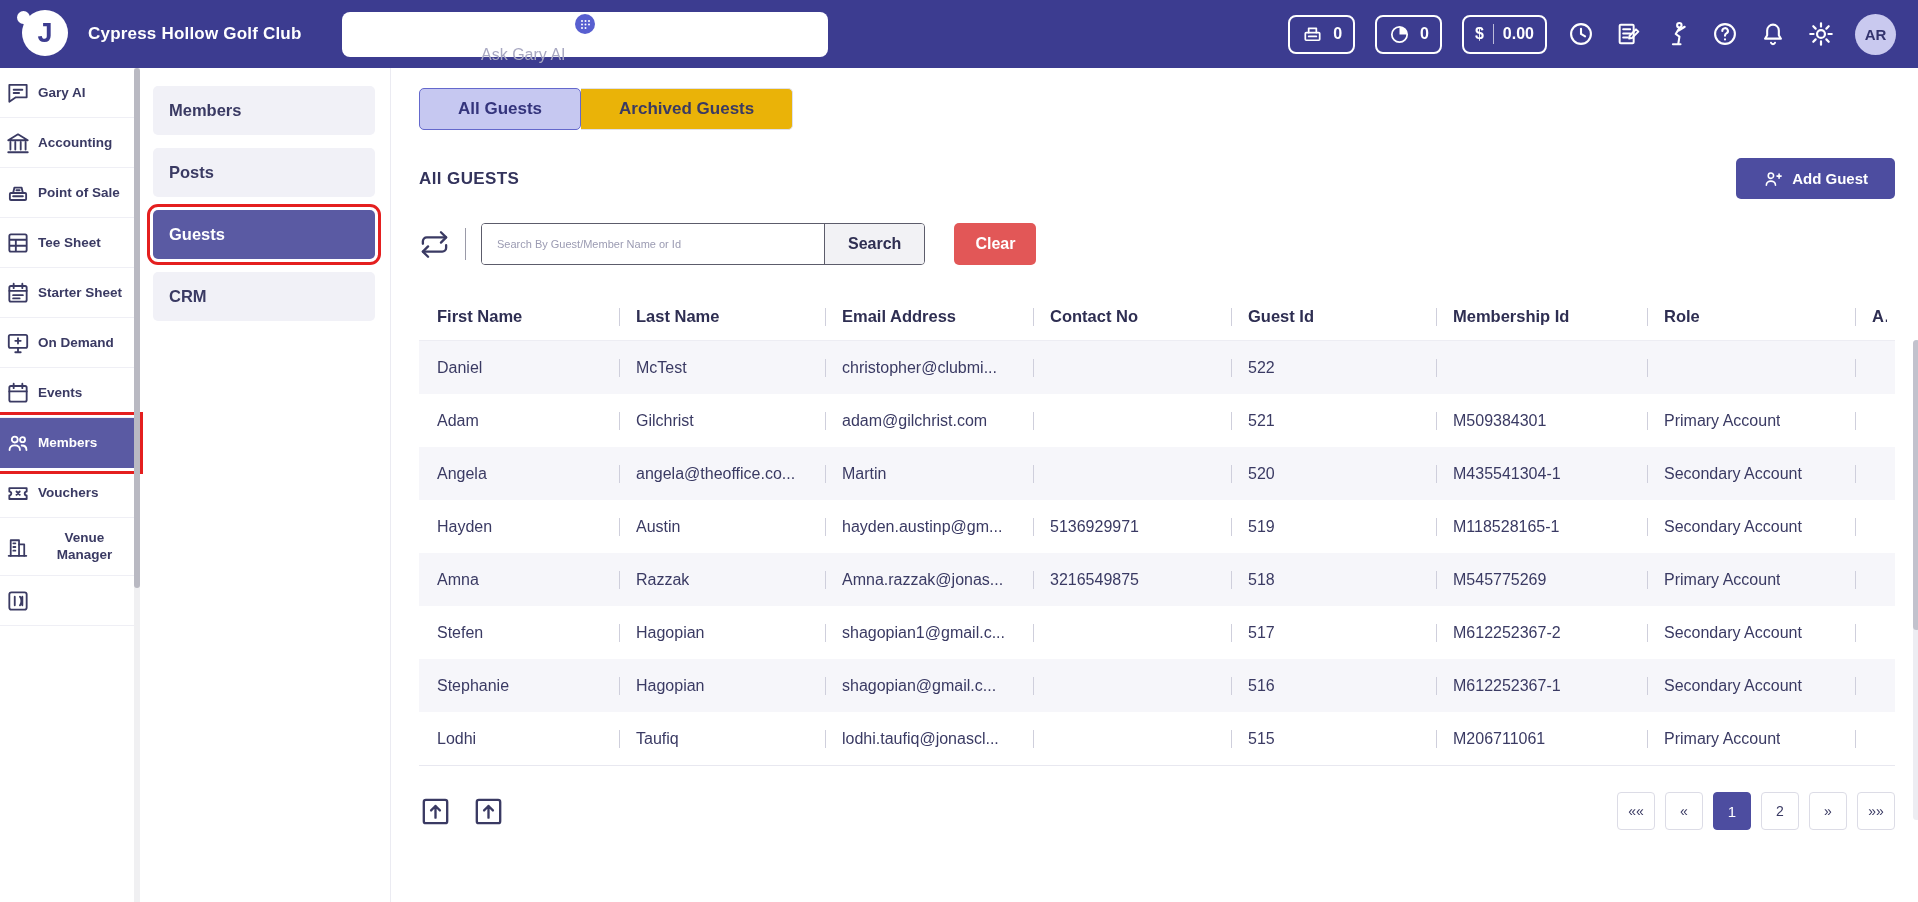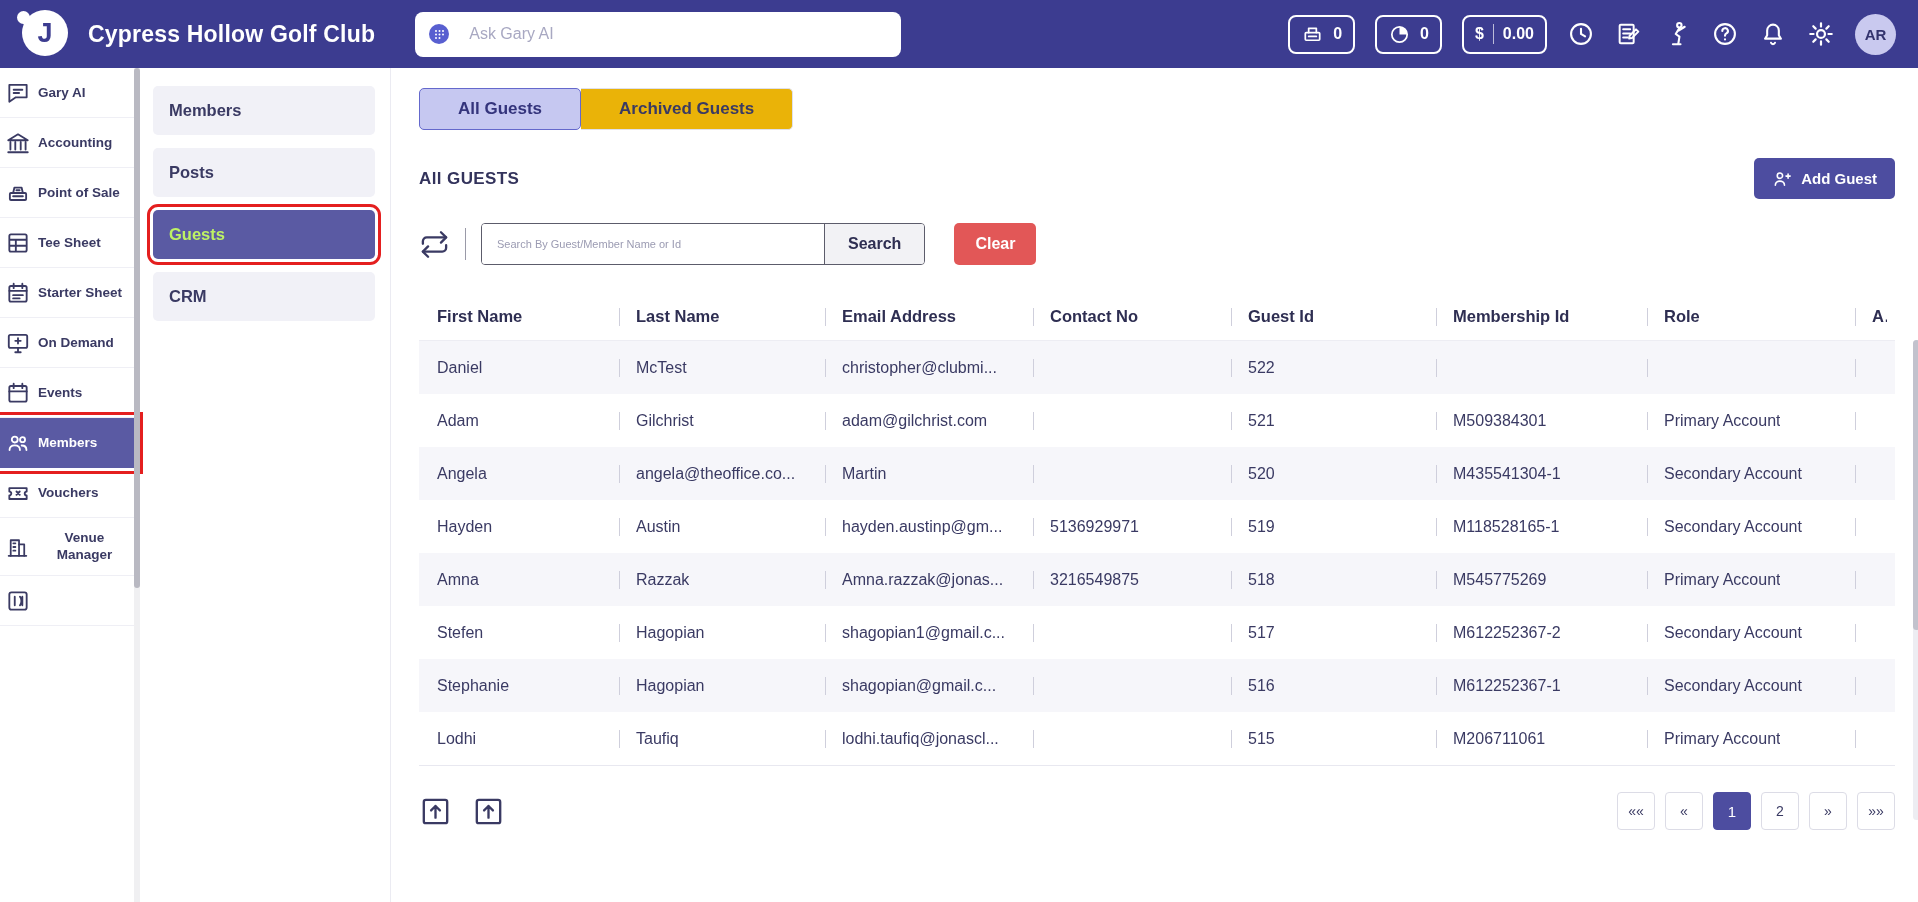--- a/index.html
+++ b/index.html
@@ -5,22 +5,22 @@
   * { margin:0; padding:0; box-sizing:border-box; }
   html,body { width:1918px; height:902px; }
   body { font-family:"Liberation Sans","DejaVu Sans",sans-serif; background:#fff; color:#3a3a63; overflow:hidden; }
   [data-interactable="true"]:not(input){ cursor:pointer; }
 
   
   .topbar { height:68px; background:#3c3c90; display:flex; align-items:center; padding:0 22px; gap:14px; }
   .logo { position:relative; width:48px; height:48px; flex:0 0 auto; }
   .logo-circle { width:46px; height:46px; border-radius:50%; background:#fff; color:#3c3c90; display:flex; align-items:center; justify-content:center; font-weight:bold; font-size:27px; }
   .logo-dot { position:absolute; left:-5px; top:1px; width:13px; height:13px; background:#fff; border-radius:50% 50% 10% 50%; }
-  .app-title { color:#fff; font-size:23px; font-weight:bold; letter-spacing:.2px; margin-left:4px; white-space:nowrap; }
-  .ai-search { margin-left:26px; width:486px; height:45px; background:#fff; border-radius:8px; display:flex; align-items:center; padding:0 12px; gap:18px; }
+  .app-title { color:#fff; font-size:17px; font-weight:bold; letter-spacing:.2px; margin-left:4px; white-space:nowrap; }
+  .ai-search { margin-left:26px; width:486px; height:45px; background:#fff; border-radius:8px; display:flex; align-items:center; padding:0 12px; gap:10px;flex-direction:column; }
   .ai-search input { border:none; outline:none; flex:1; font-size:16px; color:#3a3a63; background:transparent; }
   .ai-search input::placeholder { color:#a8a8c2; }
   .top-right { margin-left:auto; display:flex; align-items:center; gap:20px; }
   .badge { height:39px; border:2px solid #fff; border-radius:8px; display:flex; align-items:center; gap:9px; padding:0 11px; color:#fff; font-weight:bold; font-size:16px; }
   .badge .bsep { width:1px; height:20px; background:rgba(255,255,255,.65); }
   .tico { width:28px; height:28px; color:#fff; display:flex; align-items:center; justify-content:center; }
   .tico svg { width:100%; height:100%; }
   .bico { width:23px; height:23px; color:#fff; }
   .bico svg { width:100%; height:100%; }
   .avatar { width:41px; height:41px; border-radius:50%; background:#c9c9ef; color:#33336e; font-weight:bold; font-size:15px; display:flex; align-items:center; justify-content:center; }
@@ -33,32 +33,32 @@
   .snav-item { display:flex; align-items:center; gap:7px; padding:12px 5px 11px; font-size:13.5px; font-weight:bold; text-align:center; color:#3a3a63; border-bottom:1px solid #efeff5; line-height:1.25; }
   .snav-item svg { width:26px; height:26px; }
   .snav-item.sel { background:#5a5aa3; color:#fff; border-bottom-color:transparent; }
   .annot { outline:3px solid #e41f1f; outline-offset:3px; }
   .sidebar-sb { position:absolute; top:0; right:-3px; width:6px; height:100%; background:#f0f0f2; z-index:5; }
   .sidebar-sb .thumb { width:6px; height:520px; background:#b9b9c2; border-radius:3px; }
 
   
   .submenu { width:253px; padding:18px 15px; display:flex; flex-direction:column; gap:13px; border-right:1px solid #ebebf2; flex:0 0 auto; }
   .submenu-item { background:#f1f1f7; border-radius:5px; padding:15px 16px; font-size:16.5px; font-weight:bold; color:#3a3a63; }
-  .submenu-item.sel { background:#5a5aa3; color:#bef264; }
+  .submenu-item.sel { background:#5a5aa3; color:#ffffff; }
 
   
   .main { flex:1; padding:20px 28px 0 28px; position:relative; }
   .tabs { display:flex; }
   .tab { height:42px; display:flex; align-items:center; justify-content:center; font-size:17px; font-weight:bold; padding:0 38px; border:1px solid #dfe0ea; background:#eab308; color:#3a3a63; }
   .tab.active { background:#c6c8f1; border:1px solid #6468cc; color:#34347c; border-radius:5px; }
   .tab.inactive { border-left:none; border-radius:0 5px 5px 0; }
 
   .section-head { margin-top:28px; display:flex; align-items:center; justify-content:space-between; }
   .section-title { font-size:17px; font-weight:bold; letter-spacing:.4px; color:#33335c; }
-  .add-btn { background:#4d4da0; color:#fff; border:none; border-radius:5px; height:41px; padding:0 18px; display:flex; align-items:center; gap:9px; font-size:15px; font-weight:bold; font-family:inherit; }
+  .add-btn { background:#4d4da0; color:#fff; border:none; border-radius:5px; height:41px; padding:0 27px; display:flex; align-items:center; gap:9px; font-size:15px; font-weight:bold; font-family:inherit; }
   .add-btn svg { width:20px; height:20px; }
 
   .search-row { margin-top:24px; display:flex; align-items:center; gap:15px; }
   .xfer { width:31px; height:31px; color:#3a3a63; }
   .xfer svg { width:100%; height:100%; }
   .vbar { width:1px; height:32px; background:#9a9aa8; }
   .search-group { display:flex; height:42px; border:1px solid #5c5c6b; border-radius:4px; overflow:hidden; background:#fff; }
   .search-group input { width:342px; border:none; outline:none; padding:0 15px; font-size:11px; color:#3a3a63; font-family:Liberation Sans, sans-serif; }
   .search-group input::placeholder { color:#9b9bb2; }
   .search-btn { border:none; border-left:1px solid #5c5c6b; background:#f2f2f5; padding:0 23px; font-size:16px; font-weight:bold; color:#2f2f52; font-family:inherit; }

